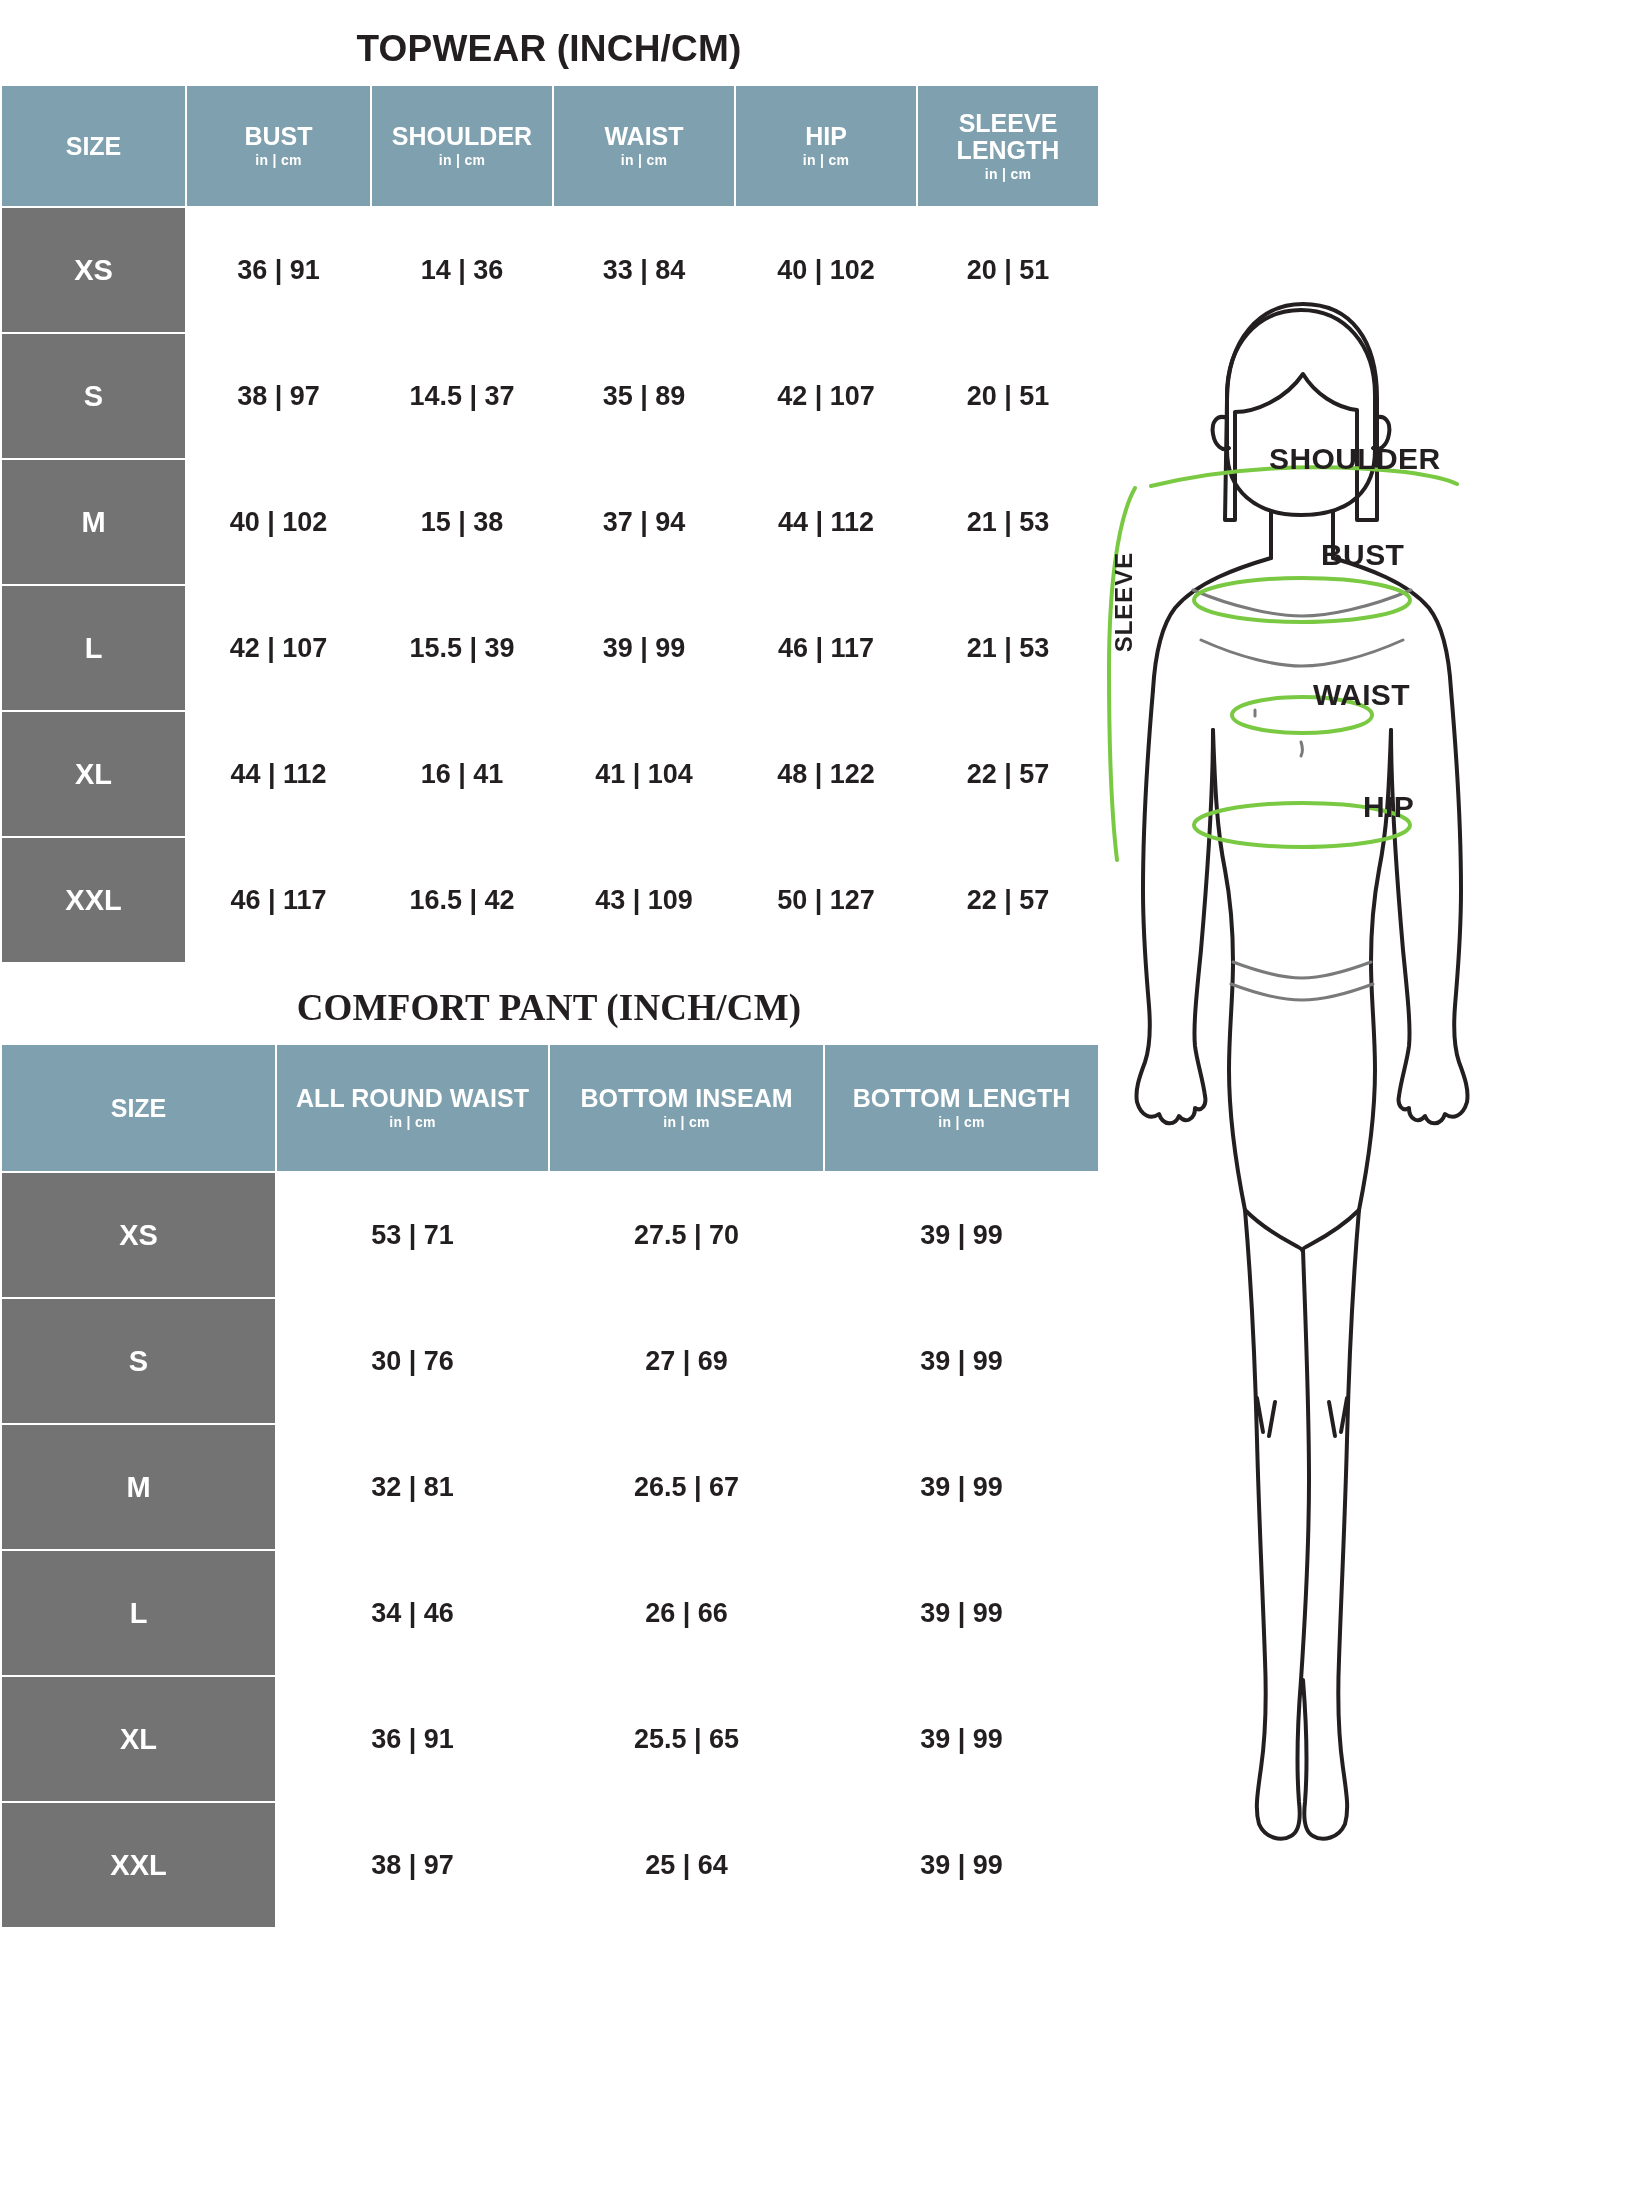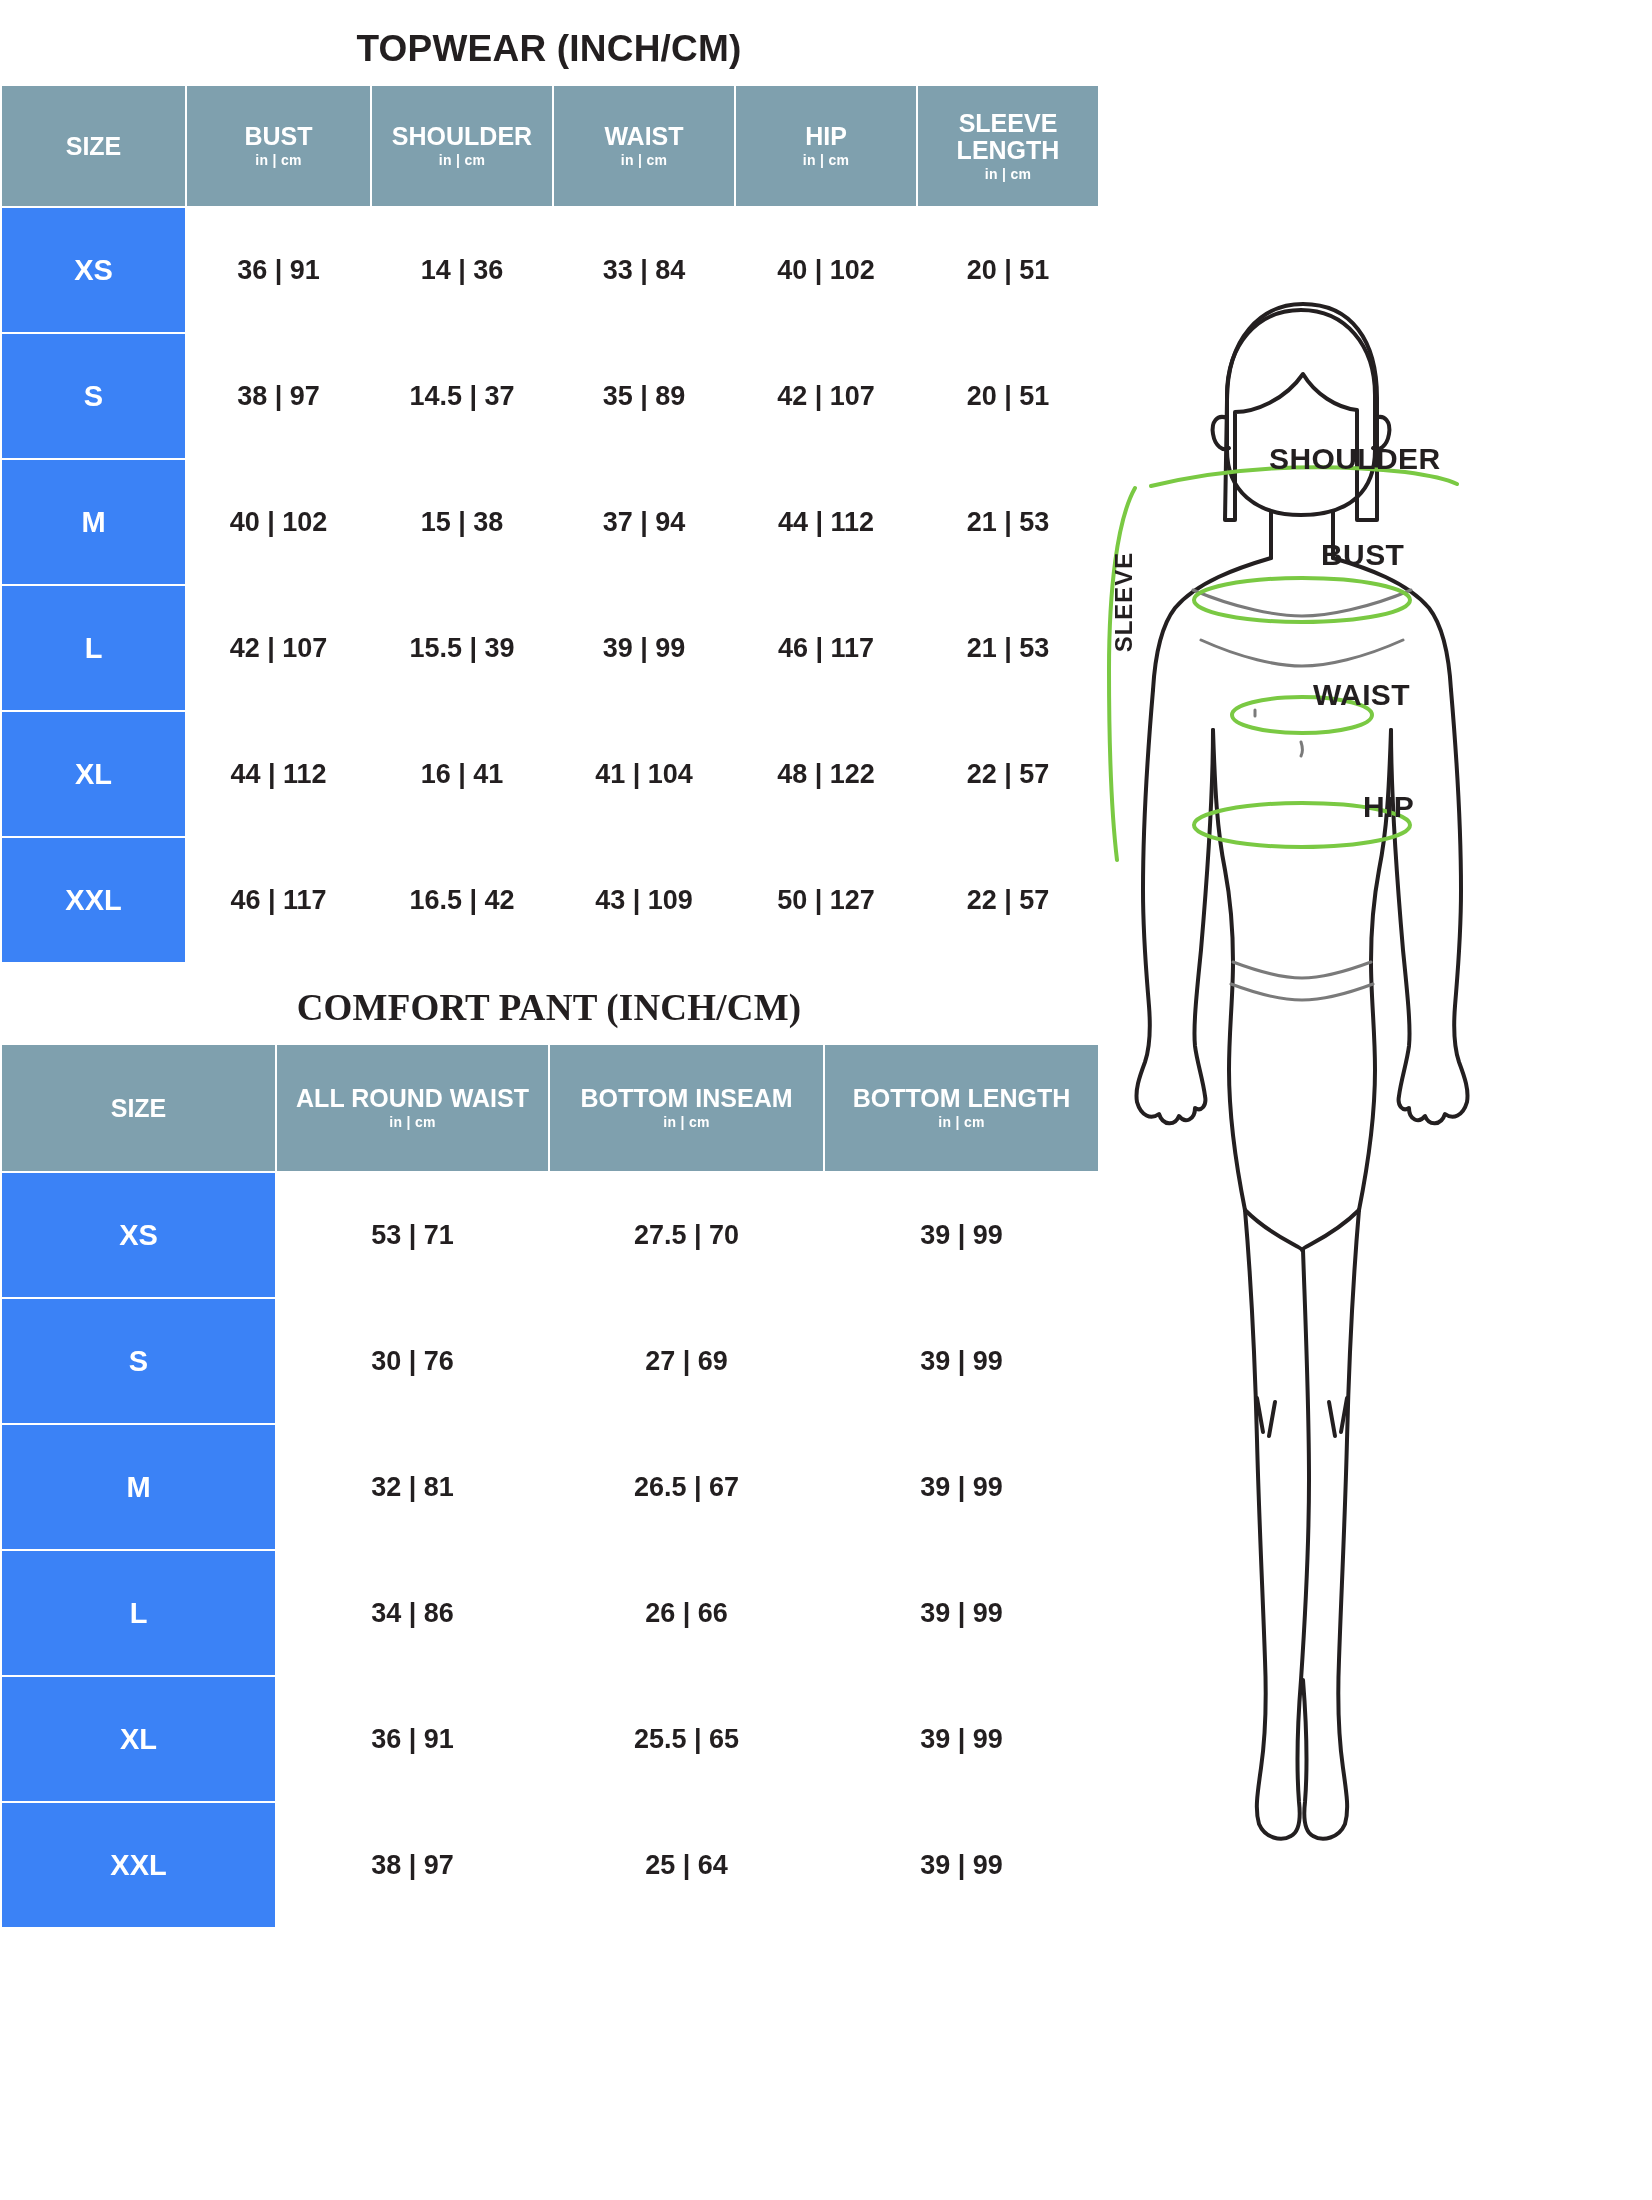--- a/index.html
+++ b/index.html
@@ -69,21 +69,21 @@
     letter-spacing: 0.3px;
   }
   table.size-table tbody td {
     background: #ffffff;
     font-size: 27px;
     font-weight: bold;
     height: 122px;
     color: #231f20;
   }
   table.size-table tbody td.size-cell {
-    background: #3b82f6;
+    background: #737373;
     color: #ffffff;
     font-size: 29px;
     font-weight: bold;
   }
   
   table#topwear col.c0 { width: 185px; }
   table#topwear col.c1 { width: 185px; }
   table#topwear col.c2 { width: 182px; }
   table#topwear col.c3 { width: 182px; }
   table#topwear col.c4 { width: 182px; }
@@ -268,21 +268,21 @@
           <td>39 | 99</td>
         </tr>
         <tr>
           <td class="size-cell">M</td>
           <td>32 | 81</td>
           <td>26.5 | 67</td>
           <td>39 | 99</td>
         </tr>
         <tr>
           <td class="size-cell">L</td>
-          <td>34 | 86</td>
+          <td>34 | 46</td>
           <td>26 | 66</td>
           <td>39 | 99</td>
         </tr>
         <tr>
           <td class="size-cell">XL</td>
           <td>36 | 91</td>
           <td>25.5 | 65</td>
           <td>39 | 99</td>
         </tr>
         <tr>

